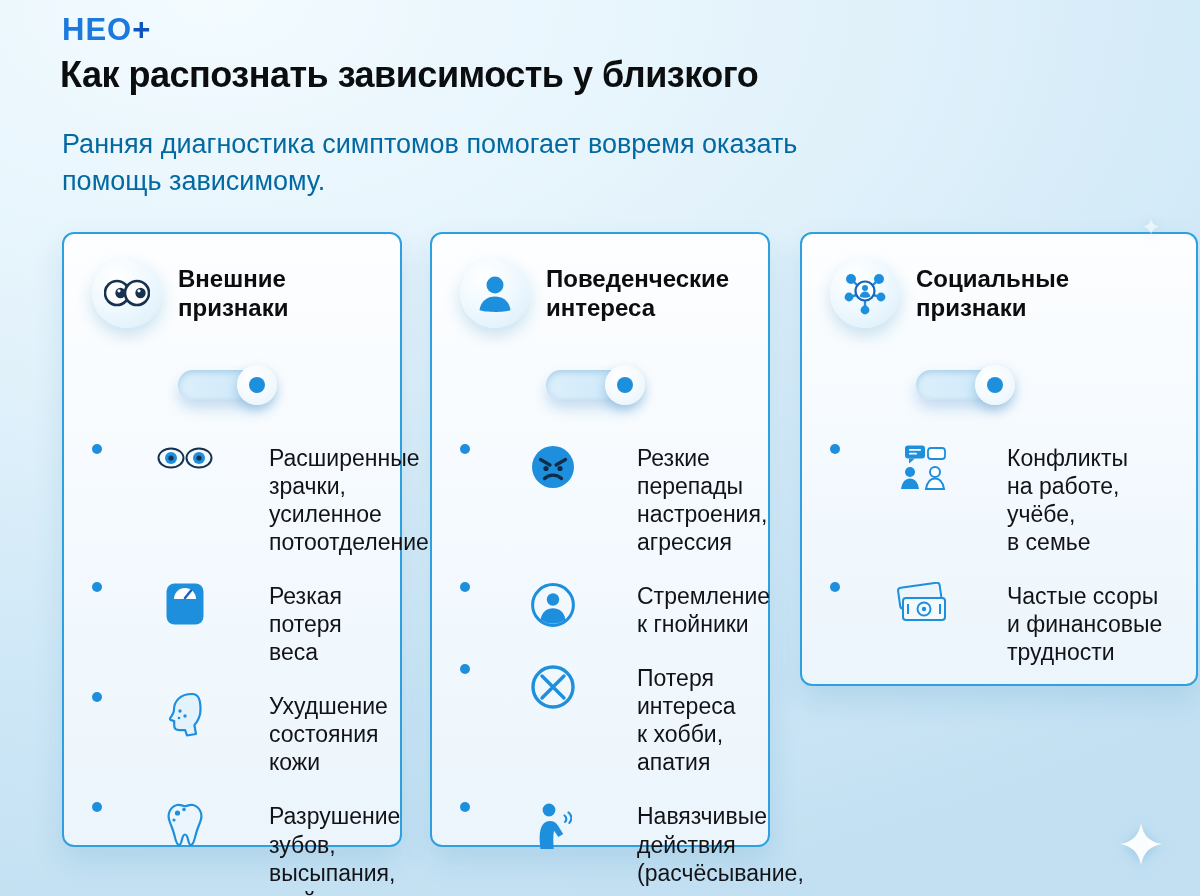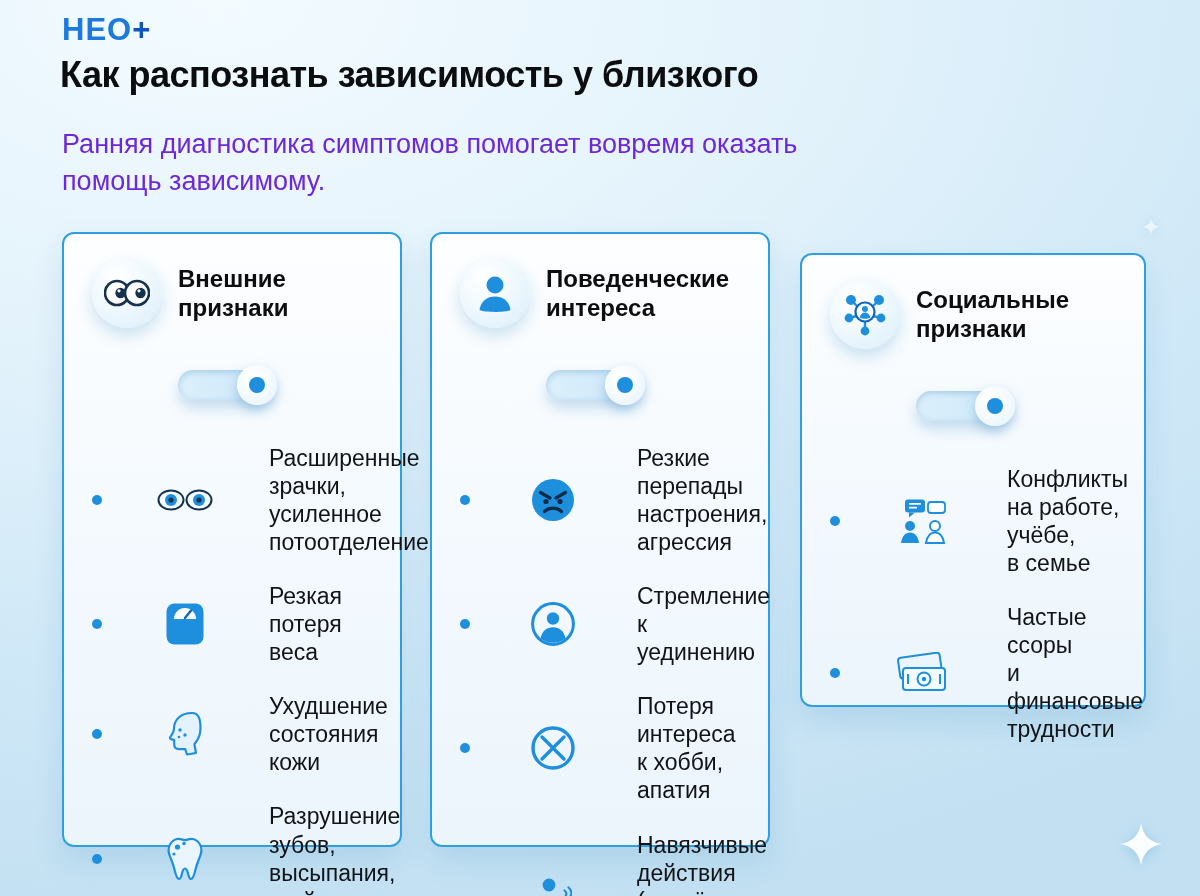--- a/index.html
+++ b/index.html
@@ -6,32 +6,32 @@
   html,body{width:1200px;height:896px;}
   body{
     position:relative;overflow:hidden;
     font-family:"Liberation Sans","DejaVu Sans",sans-serif;
     color:#0e0e10;
     background:radial-gradient(130% 105% at 18% 0%, #f3fbff 0%, #e2f2fb 40%, #cfe8f7 72%, #c2e0f2 100%);
   }
   .logo{position:absolute;left:62px;top:12px;font-size:31px;font-weight:700;letter-spacing:1px;color:#1c79dd;text-align:right;}
   .logo .logo-plus{color:#0f55c0;}
   .page-title{position:absolute;left:60px;top:54px;font-size:36px;font-weight:700;letter-spacing:-0.5px;color:#0c0d0f;white-space:nowrap;}
-  .page-subtitle{position:absolute;left:62px;top:126px;font-size:27px;line-height:1.38;color:#6d28d9;white-space:pre-line;}
+  .page-subtitle{position:absolute;left:62px;top:126px;font-size:27px;line-height:1.38;color:#0369a1;white-space:pre-line;}
 
   .card{
     position:absolute;top:232px;width:340px;border-radius:12px;
     background:linear-gradient(180deg,#fdfeff 0%,#f3f9fe 55%,#ecf5fc 100%);
     border:2px solid #2ea0e0;
     box-shadow:0 14px 30px rgba(30,120,180,.14);
     padding:24px 28px;
   }
   .card-external{left:62px;height:615px;}
   .card-behavioral{left:430px;height:615px;}
-  .card-social{left:800px;width:346px;height:454px;margin-top:21px;}
+  .card-social{left:800px;width:398px;height:454px;}
 
   .card-header{display:flex;align-items:center;gap:16px;}
   .badge{
     width:70px;height:70px;flex:0 0 70px;border-radius:50%;
     background:radial-gradient(circle at 35% 28%, #ffffff 0%, #f0f9fe 45%, #d8edfa 100%);
     box-shadow:0 8px 16px rgba(33,130,190,.22);
     display:flex;align-items:center;justify-content:center;
   }
   .card-title{font-size:24px;font-weight:700;line-height:1.22;white-space:pre-line;color:#0c0d0f;}
 
@@ -43,21 +43,21 @@
   }
   .knob{
     position:absolute;right:-7px;top:-5px;width:40px;height:40px;border-radius:50%;
     background:radial-gradient(circle at 38% 32%, #ffffff 0%, #f2f9fe 60%, #e2f1fb 100%);
     box-shadow:0 5px 12px rgba(50,130,190,.35);
     display:flex;align-items:center;justify-content:center;
   }
   .dot{width:16px;height:16px;border-radius:50%;background:#1e8fdd;}
 
   .items{list-style:none;margin-top:44px;display:flex;flex-direction:column;gap:26px;}
-  .item{display:flex;align-items:center;gap:44px;}
+  .item{display:flex;align-items:flex-start;gap:44px;}
   .bullet{flex:0 0 10px;width:10px;height:10px;border-radius:50%;background:#1e8fdd;margin-right:11px;}
   .item-icon{flex:0 0 56px;display:flex;align-items:center;justify-content:center;margin-right:12px;}
   .item-text{font-size:23px;line-height:1.22;white-space:pre-line;color:#121317;}
 
   .sparkle{position:absolute;filter:drop-shadow(0 2px 6px rgba(120,180,220,.6));}
   .sparkle-big{left:1118px;top:822px;}
   .sparkle-small{left:1142px;top:218px;opacity:.55;}
 </style>
 </head>
 <body>
@@ -186,21 +186,21 @@
     <li class="item">
       <span class="bullet"></span>
       <span class="item-icon">
         <svg width="46" height="46" viewBox="0 0 46 46">
           <circle cx="23" cy="23" r="20.4" fill="none" stroke="#1e8fdd" stroke-width="3"></circle>
           <circle cx="23" cy="17.5" r="6.2" fill="#1e8fdd"></circle>
           <path d="M10.5 37.5c1.6-7.8 6.3-11.3 12.5-11.3s10.9 3.5 12.5 11.3a20.4 20.4 0 0 1-25 0z" fill="#1e8fdd"></path>
         </svg>
       </span>
       <span class="item-text">Стремление
-к уединению</span>
+к гнойники</span>
     </li>
     <li class="item">
       <span class="bullet"></span>
       <span class="item-icon">
         <svg width="46" height="46" viewBox="0 0 46 46">
           <circle cx="23" cy="23" r="20" fill="none" stroke="#1e8fdd" stroke-width="3.4"></circle>
           <path d="M12 12l22 22M34 12L12 34" stroke="#1e8fdd" stroke-width="3.4" stroke-linecap="round"></path>
         </svg>
       </span>
       <span class="item-text">Потеря интереса

